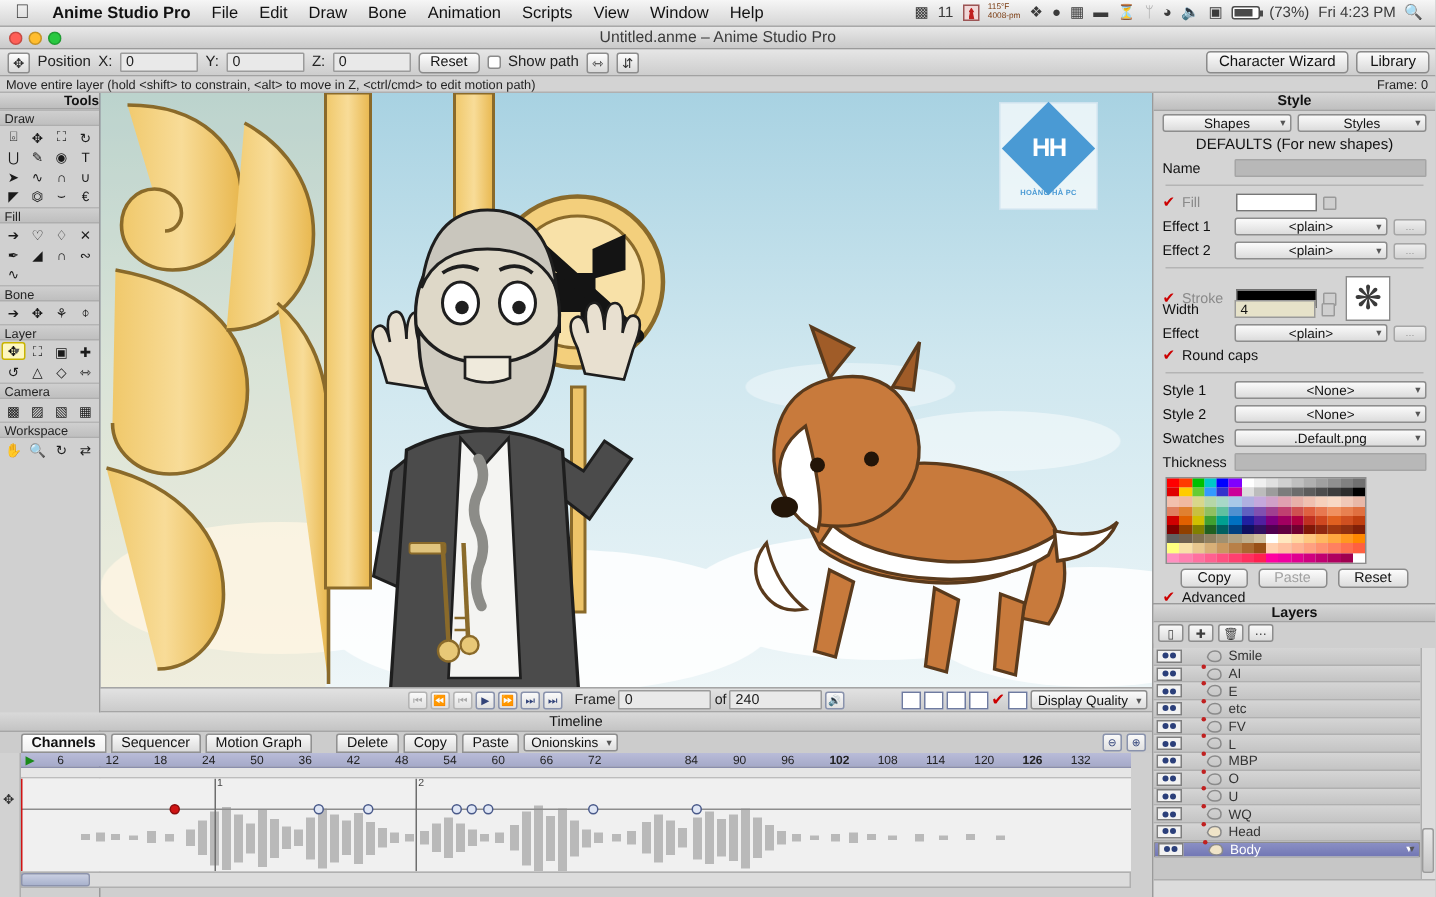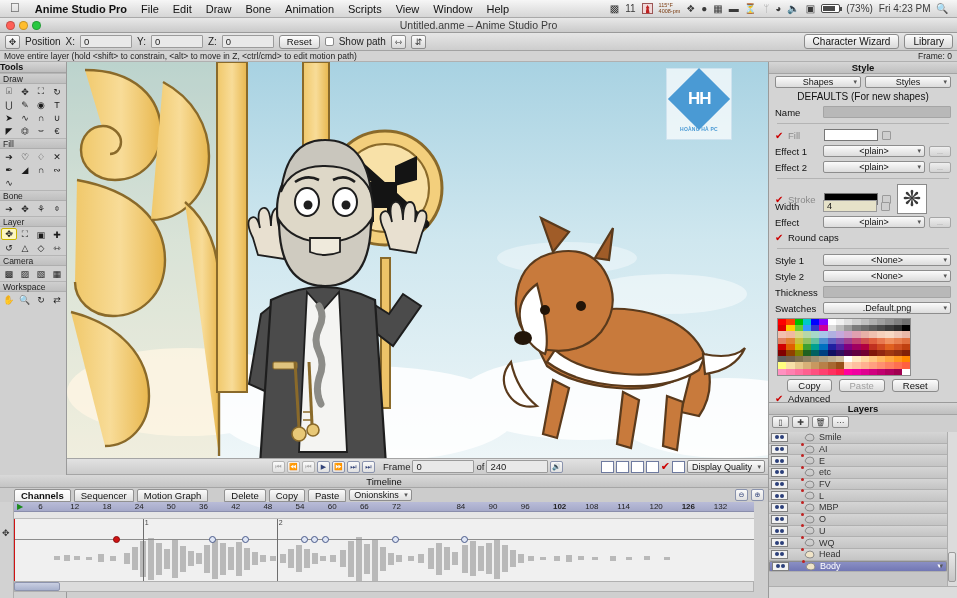--- a/index.html
+++ b/index.html
@@ -75,21 +75,21 @@
   .wizbar{position:absolute;left:0;top:33px;width:957px;height:18px;pointer-events:none;}
   .wizbtns{position:absolute;right:4px;top:1px;display:flex;gap:5px;pointer-events:auto;}
   .wizbtn{height:15px;padding:0 8px;border:1px solid #8b8b8b;border-radius:3px;
           background:linear-gradient(to bottom,#fcfcfc,#dadada);font-size:10px;
           display:flex;align-items:center;color:#111;}
 
   
   .tools{position:absolute;left:0;top:62px;width:67px;bottom:0;
          background:#d0d0d0;border-right:1px solid #9a9a9a;overflow:hidden;}
   .pnl-head{height:11px;background:linear-gradient(to bottom,#d6d6d6,#bdbdbd);
-            border-bottom:1px solid #a3a3a3;text-align:left;font-size:9px;
+            border-bottom:1px solid #a3a3a3;text-align:right;font-size:9px;
             line-height:11px;color:#111;font-weight:bold;}
   .grp-head{height:11px;background:linear-gradient(to bottom,#cfcfcf,#bfbfbf);
             border-top:1px solid #b5b5b5;border-bottom:1px solid #aeaeae;
             font-size:8.5px;line-height:11px;padding-left:3px;color:#222;}
   .trow{display:flex;flex-wrap:wrap;padding:1px 1px;}
   .ticon{width:16px;height:13px;display:flex;align-items:center;justify-content:center;
          font-size:9px;color:#1a1a1a;}
   .ticon.sel{background:#fdf7c0;border:1px solid #c9b400;}
 
   
@@ -686,26 +686,26 @@
     <div class="hr"></div>
     <div class="srow">
       <span class="slabel">Style 1</span>
       <span class="sel">&lt;None&gt;</span>
     </div>
     <div class="srow">
       <span class="slabel">Style 2</span>
       <span class="sel">&lt;None&gt;</span>
     </div>
     <div class="srow">
+      <span class="slabel">Swatches</span>
+      <span class="sel">.Default.png</span>
+    </div>
+    <div class="srow">
       <span class="slabel">Thickness</span>
       <span class="nameField"></span>
-    </div>
-    <div class="srow">
-      <span class="slabel">Swatches</span>
-      <span class="sel">.Default.png</span>
     </div>
     <div class="pal" id="palette">
         <div style="background: rgb(255, 0, 0);"></div>
         <div style="background: rgb(255, 59, 0);"></div>
         <div style="background: rgb(0, 192, 0);"></div>
         <div style="background: rgb(0, 200, 200);"></div>
         <div style="background: rgb(0, 0, 255);"></div>
         <div style="background: rgb(128, 0, 255);"></div>
         <div style="background: rgb(255, 255, 255);"></div>
         <div style="background: rgb(240, 240, 240);"></div>

